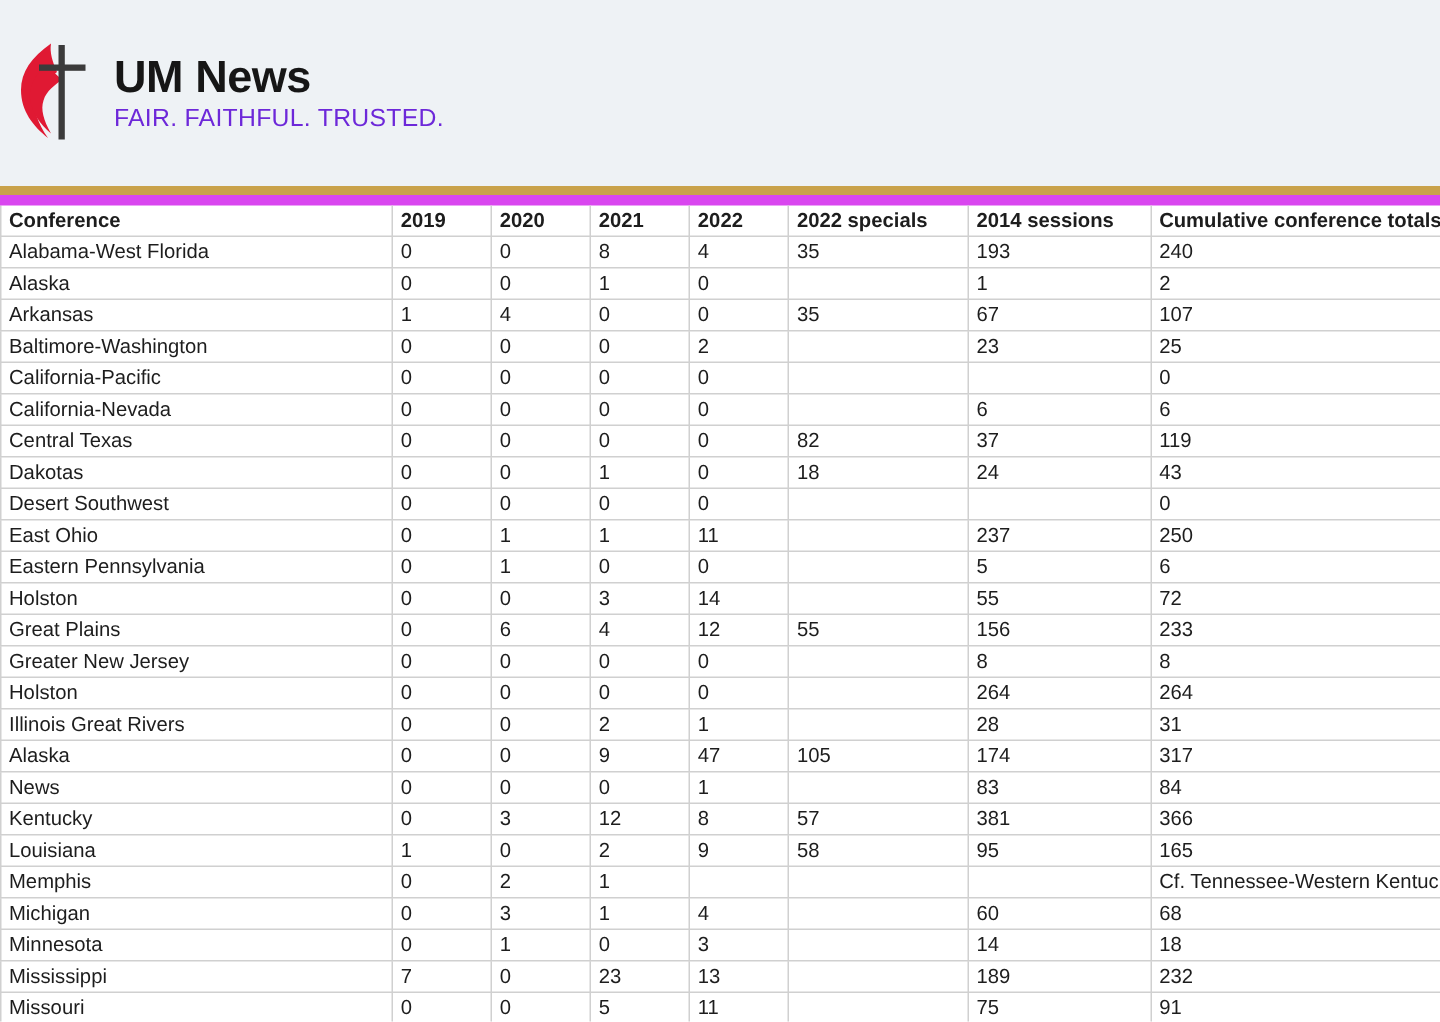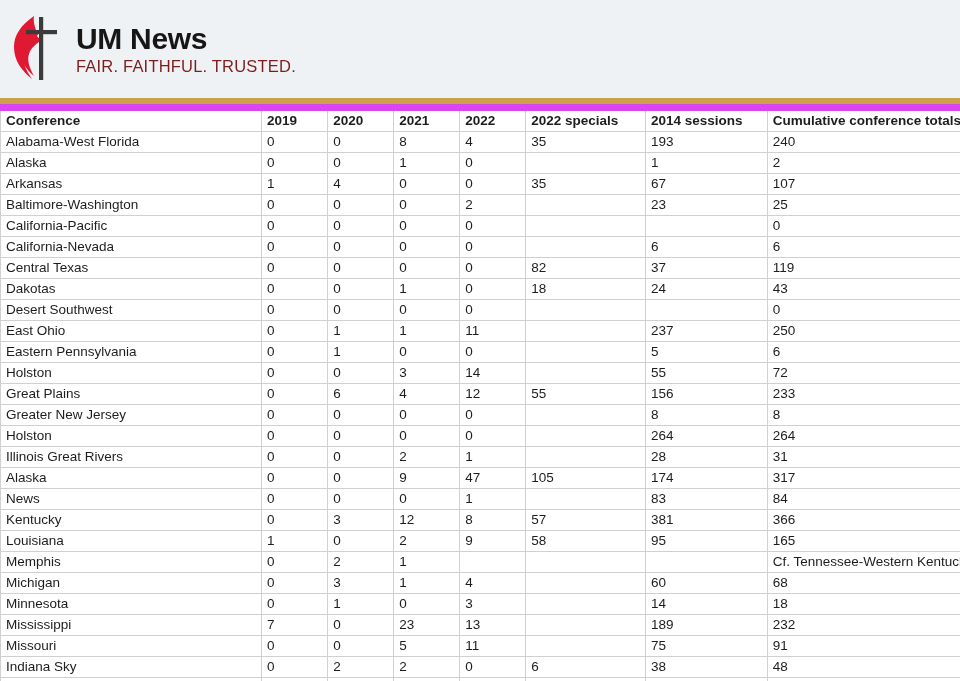--- a/index.html
+++ b/index.html
@@ -8,21 +8,21 @@
     width: 960px; height: 681px;
     overflow: hidden;
     background: #ffffff;
     font-family: "Liberation Sans", sans-serif;
   }
 
   
   #masthead {
     position: relative;
     width: 960px;
-    height: 98px;
+    height: 124px;
     background: #eef2f5;
     display: flex;
     align-items: center;
     padding-left: 8px;
   }
   #logo-mark {
     width: 58px;
     height: 72px;
     flex: 0 0 58px;
     position: relative;
@@ -37,21 +37,21 @@
   #brand-name {
     font-size: 30px;
     font-weight: bold;
     color: #161616;
     letter-spacing: -0.3px;
     line-height: 1.05;
     font-family: "Liberation Sans", sans-serif;
   }
   #brand-tagline {
     font-size: 16.5px;
-    color: #7f1d1d;
+    color: #6d28d9;
     letter-spacing: 0.2px;
     margin-top: 4px;
     line-height: 1.05;
     text-align: right;
   }
   #gold-rule {
     width: 960px;
     height: 6px;
     background: #c9a24a;
   }

